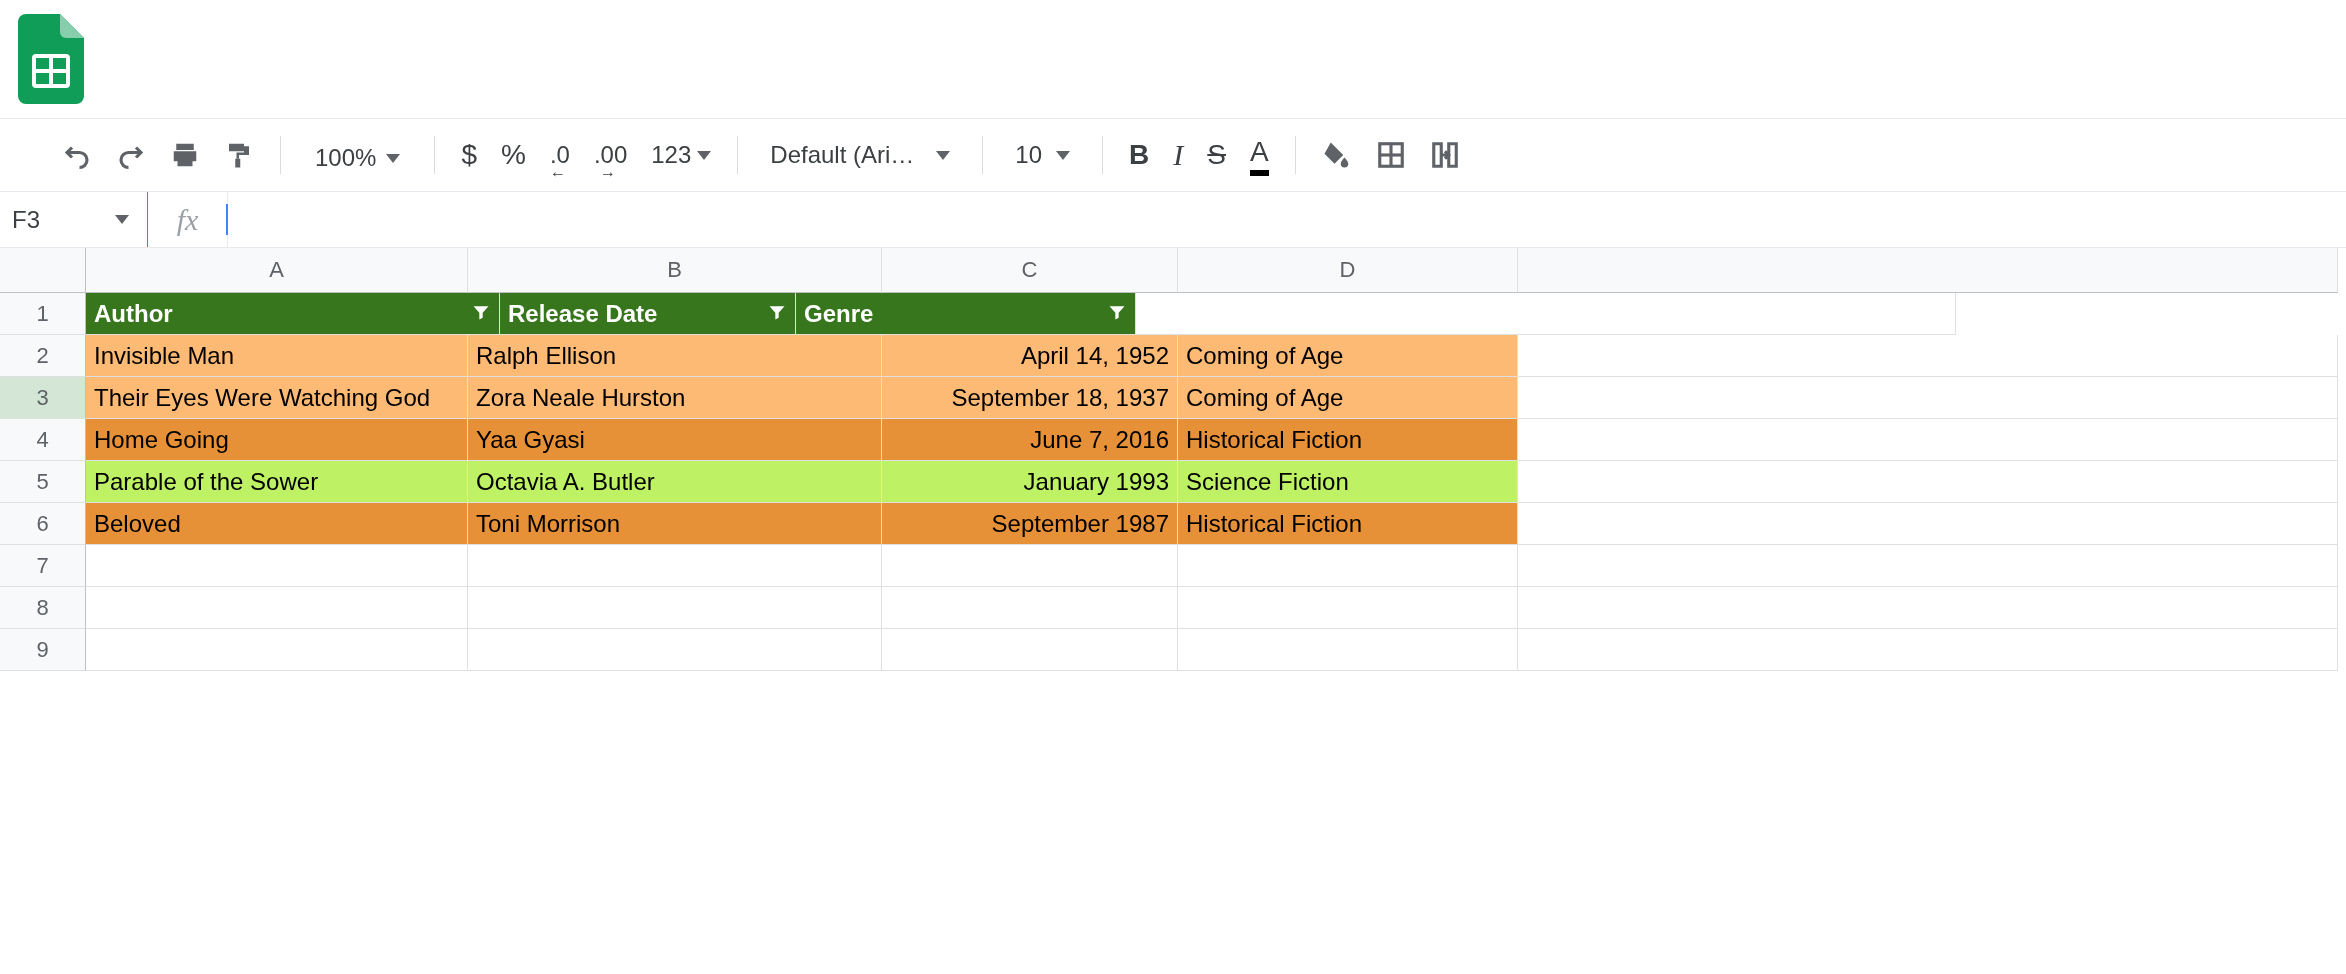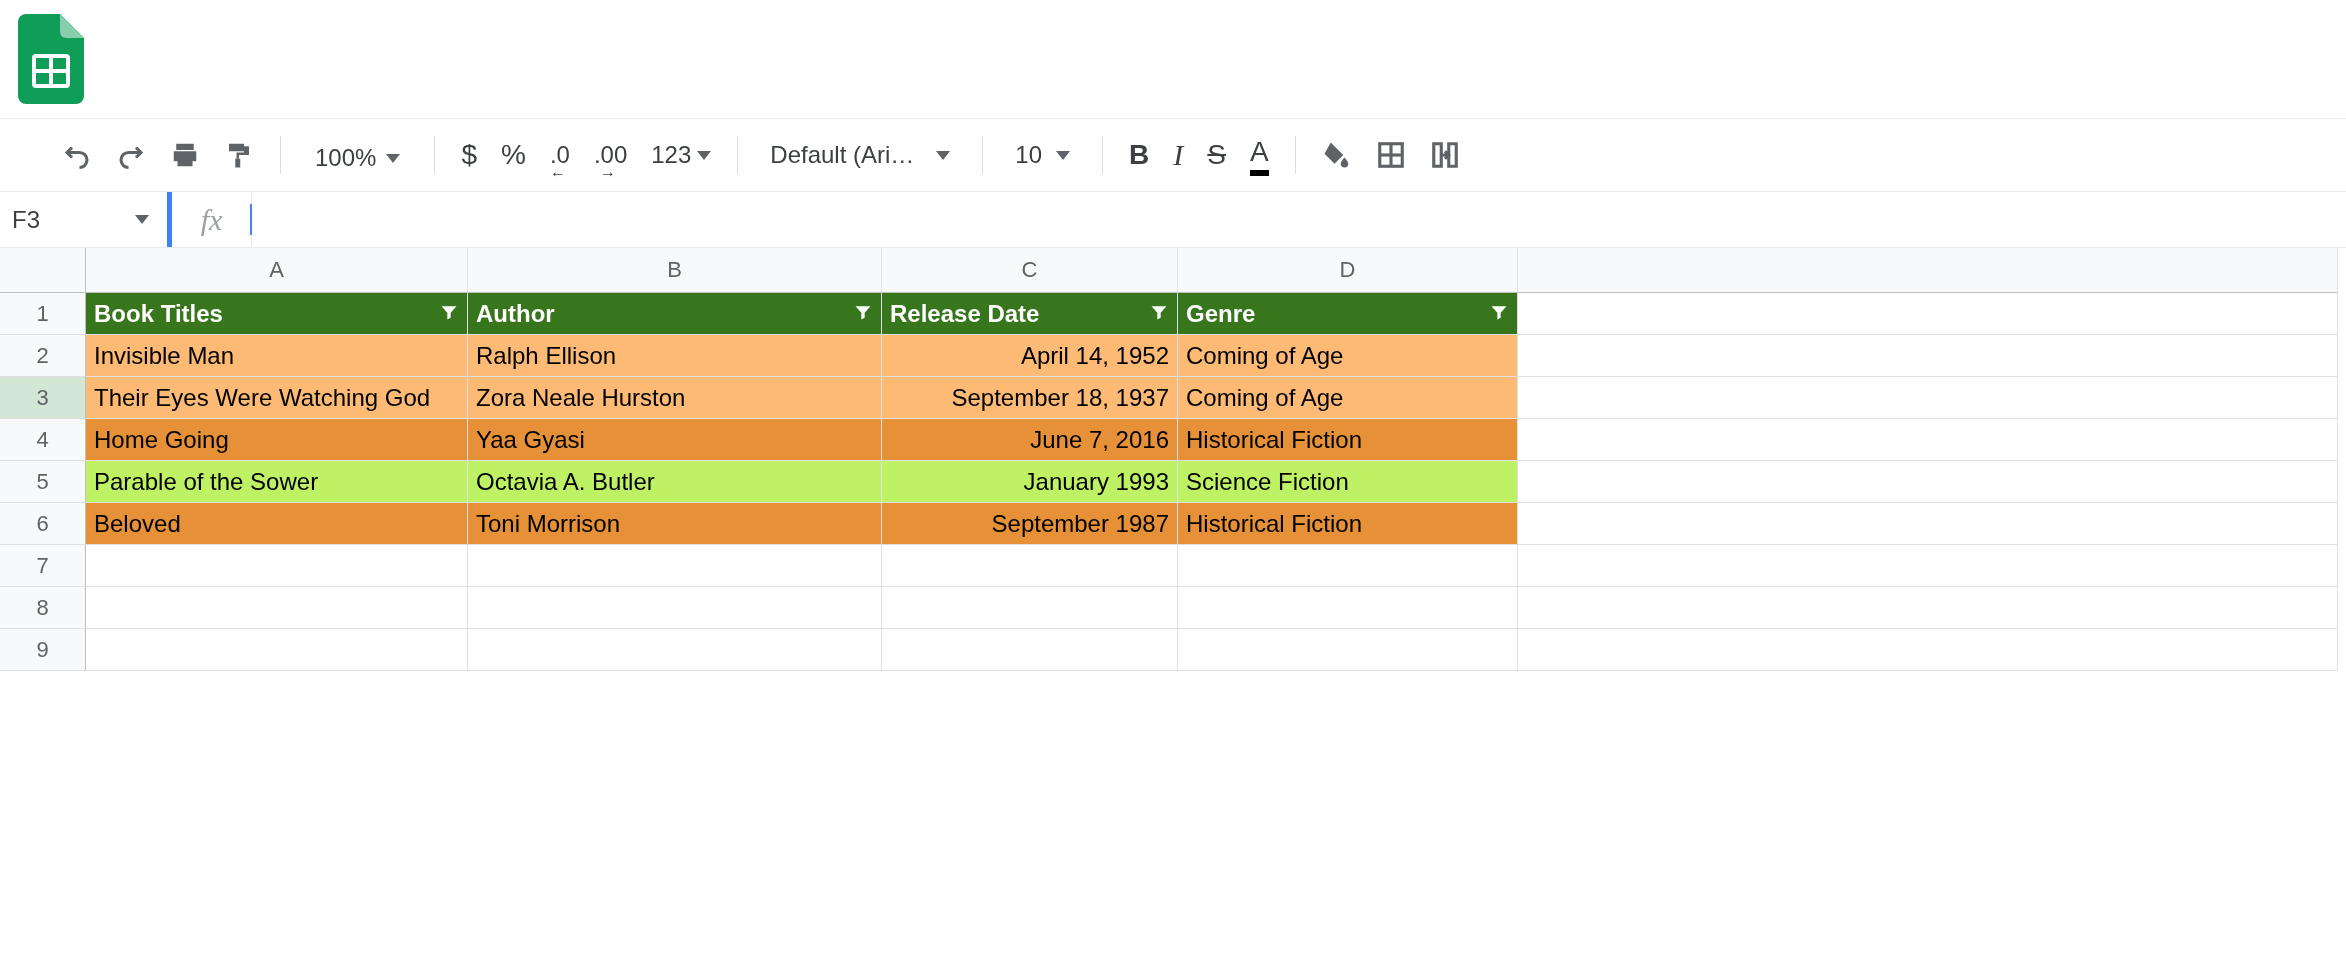--- a/index.html
+++ b/index.html
@@ -29,21 +29,21 @@
   .tb-fontsize { display:flex; align-items:center; gap:14px; padding:0 18px; color:#3c4043; font-size:24px; }
   .caret { width:0;height:0;border-left:7px solid transparent;border-right:7px solid transparent;border-top:9px solid #5f6368; }
   .bold { font-weight:bold; font-size:28px; color:#3c4043; }
   .italic { font-style:italic; font-family:serif; font-size:30px; color:#3c4043; }
   .strike { text-decoration:line-through; font-size:28px; color:#3c4043; }
   .textcolor { position:relative; font-size:28px; color:#3c4043; padding-bottom:6px; }
   .textcolor::after { content:""; position:absolute; left:0; right:0; bottom:-2px; height:6px; background:#000; }
   
   
   .formula-row { display:flex; align-items:center; border-bottom:1px solid #e8eaed; height:56px; }
-  .name-box { width: 172px; display:flex; align-items:center; justify-content:space-between; padding:0 18px 0 12px; border-right:5px solid #3b82f6; height:100%; font-size:24px; color:#3c4043; }
+  .name-box { width: 148px; display:flex; align-items:center; justify-content:space-between; padding:0 18px 0 12px; border-right:1px solid #3b82f6; height:100%; font-size:24px; color:#3c4043; }
   .fx { width: 80px; display:flex; align-items:center; justify-content:center; font-style:italic; font-family:serif; color:#9aa0a6; font-size:30px; border-right:1px solid #e8eaed; height:100%; position:relative; }
   .fx::after { content:""; position:absolute; right:-1px; top:12px; bottom:12px; width:2px; background:#4285f4; }
   .formula-input { flex:1; height:100%; border:none; outline:none; padding:0 16px; font-size:24px; }
   
   
   .grid { display:flex; }
   .rowhdrs { display:flex; flex-direction:column; }
   .colhdr-row { display:flex; }
   .corner { width:86px; height:45px; background:#f8f9fa; border-right:1px solid #c0c0c0; border-bottom:1px solid #c0c0c0; }
   .colhdr { height:45px; background:#f8f9fa; border-right:1px solid #e0e0e0; border-bottom:1px solid #c0c0c0; display:flex; align-items:center; justify-content:center; color:#5f6368; font-size:22px; }
@@ -201,23 +201,20 @@
           <div class="rowhdr active">3</div>
           <div class="rowhdr">4</div>
           <div class="rowhdr">5</div>
           <div class="rowhdr">6</div>
           <div class="rowhdr">7</div>
           <div class="rowhdr">8</div>
           <div class="rowhdr">9</div>
         </div>
       <div class="cells" id="cells">
           <div class="row hdr-row">
-            <div class="cell cA">Book Titles<span class="filter-icon"><svg viewBox="0 0 24 24">
-                  <path d="M3 5h18l-7 8v6l-4 2v-8z"></path>
-                </svg></span></div>
             <div class="cell cB">Author<span class="filter-icon"><svg viewBox="0 0 24 24">
                   <path d="M3 5h18l-7 8v6l-4 2v-8z"></path>
                 </svg></span></div>
             <div class="cell cC">Release Date<span class="filter-icon"><svg viewBox="0 0 24 24">
                   <path d="M3 5h18l-7 8v6l-4 2v-8z"></path>
                 </svg></span></div>
             <div class="cell cD">Genre<span class="filter-icon"><svg viewBox="0 0 24 24">
                   <path d="M3 5h18l-7 8v6l-4 2v-8z"></path>
                 </svg></span></div>
             <div class="cell cE"></div>

